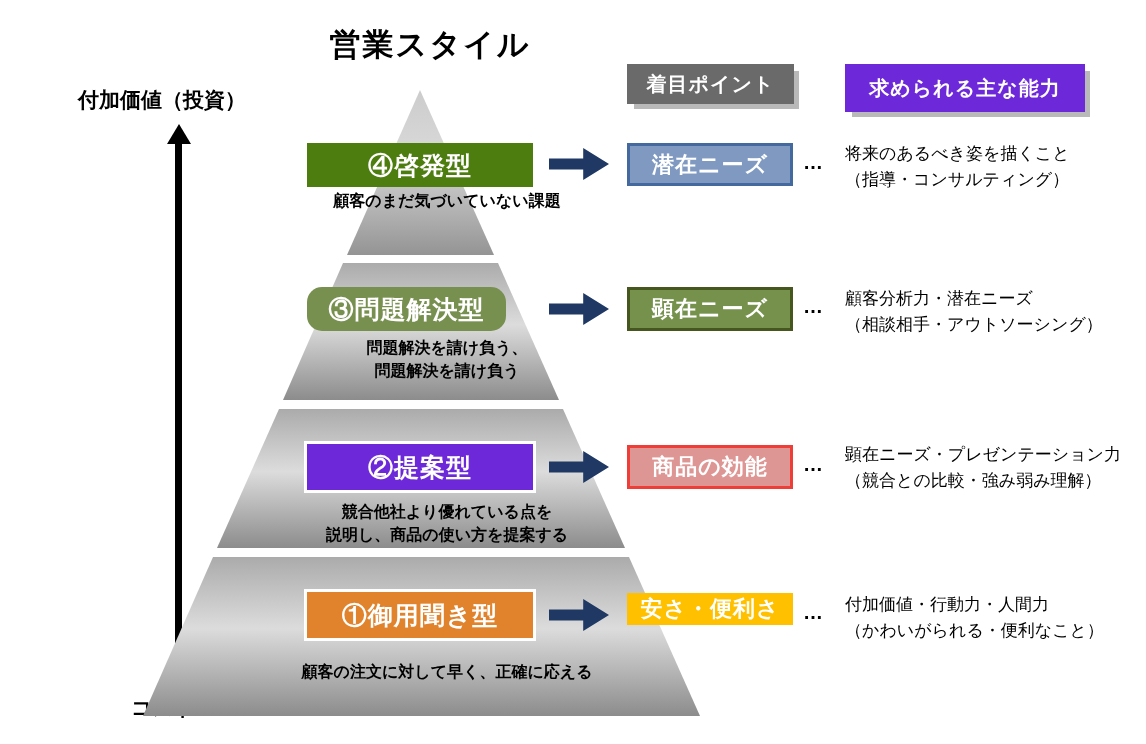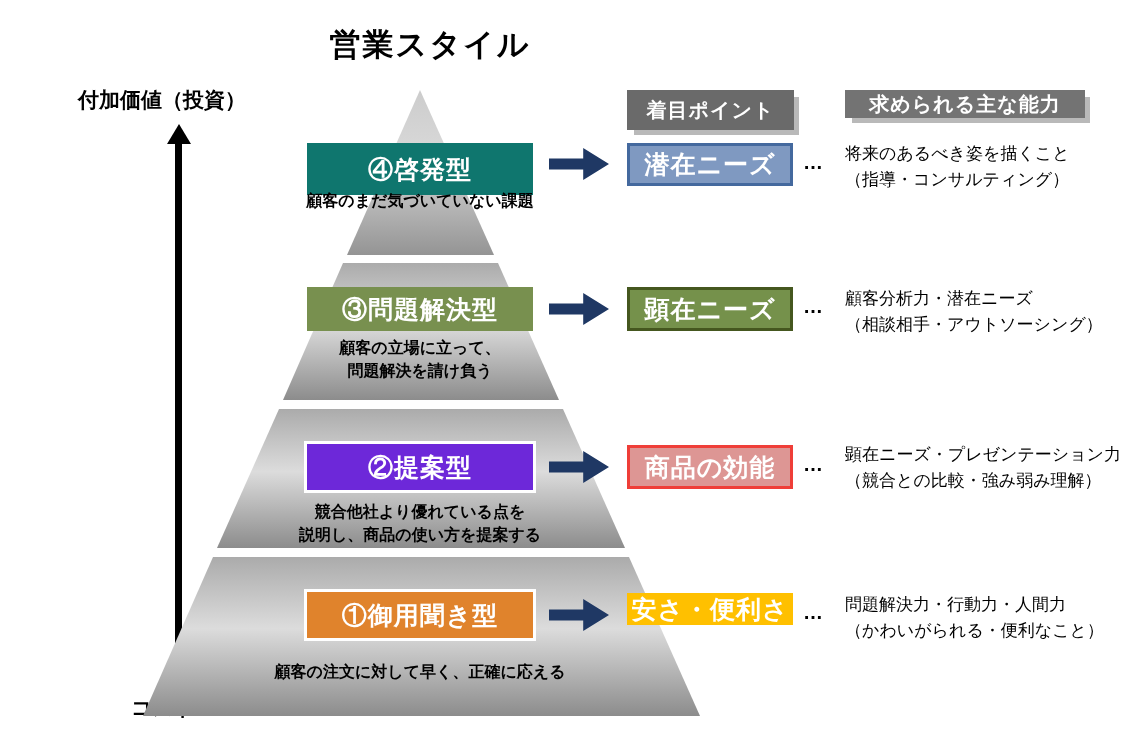--- a/index.html
+++ b/index.html
@@ -18,27 +18,27 @@
   .v-arrow .head-bottom{position:absolute;bottom:0;left:0;width:0;height:0;
     border-left:12px solid transparent;border-right:12px solid transparent;border-top:20px solid #000;}
   
   .pyr-seg{position:absolute;left:0;width:100%;
     background:linear-gradient(180deg,#ababab 0%,#dcdcdc 45%,#8c8c8c 100%);}
   .pyr-apex{background:linear-gradient(180deg,#cccccc 0%,#d9d9d9 40%,#949494 100%);}
   
   .band{display:flex;align-items:center;justify-content:center;
     color:#fff;font-size:25px;font-weight:bold;letter-spacing:1px;box-sizing:border-box;}
   .band.bordered{border:3px solid #ffffff;}
-  .desc{font-size:16px;font-weight:bold;text-align:center;line-height:1.45;}
+  .desc{font-size:16px;font-weight:bold;text-align:center;line-height:1.45;margin-left:27px;}
   
   .hdr{display:flex;align-items:center;justify-content:center;color:#fff;
-    font-size:20px;font-weight:bold;box-shadow:6px 6px 0 -1px #b9b9b9;letter-spacing:1px;margin-top:26px;}
+    font-size:20px;font-weight:bold;box-shadow:6px 6px 0 -1px #b9b9b9;letter-spacing:1px;}
   
   .focus{display:flex;align-items:center;justify-content:center;color:#fff;
-    font-size:25px;font-weight:bold;box-sizing:border-box;border:3px solid transparent;letter-spacing:1px;}
+    font-size:22px;font-weight:bold;box-sizing:border-box;border:3px solid transparent;letter-spacing:1px;}
   
   .r-arrow{clip-path:polygon(0% 33%,57% 33%,57% 0%,100% 50%,57% 100%,57% 67%,0% 67%);}
   .dots{font-size:20px;font-weight:bold;text-align:center;}
   .ability{font-size:17px;font-weight:normal;line-height:1.5;white-space:nowrap;}
 </style>
 </head>
 <body>
 
 <div id="stage">
 
@@ -53,37 +53,37 @@
   <div class="abs axis-label" style="left:131px;top:694px;">コスト</div>
 
   <div class="abs" style="left:143px;top:90px;width:557px;height:626px;">
     <div class="pyr-seg pyr-apex" style="top:0;height:165px;clip-path:polygon(277px 0px,351px 165px,204px 165px);"></div>
     <div class="pyr-seg" style="top:173px;height:137px;clip-path:polygon(200px 0px,355px 0px,416px 137px,140px 137px);"></div>
     <div class="pyr-seg" style="top:319px;height:139px;clip-path:polygon(136px 0px,420px 0px,482px 139px,74px 139px);"></div>
     <div class="pyr-seg" style="top:467px;height:159px;clip-path:polygon(70px 0px,486px 0px,557px 159px,0px 159px);"></div>
   </div>
 
   <div class="abs hdr" style="left: 627px; top: 64px; width: 167px; height: 40px; background-color: rgb(106, 106, 106);">着目ポイント</div>
-  <div class="abs hdr" style="left: 845px; top: 64px; width: 240px; height: 28px; background-color: #737373;">求められる主な能力</div>
+  <div class="abs hdr" style="left: 845px; top: 64px; width: 240px; height: 48px; background-color: #6d28d9;">求められる主な能力</div>
 
-  <div class="abs band" style="left: 307px; top: 143px; width: 226px; height: 52px; background-color: #0f766e;">④啓発型</div>
+  <div class="abs band" style="left: 307px; top: 143px; width: 226px; height: 44px; background-color: #4d7c0f;">④啓発型</div>
   <div class="abs desc" style="left:270px;top:189px;width:300px;">
     <div>顧客のまだ気づいていない課題</div>
   </div>
   <div class="abs r-arrow" style="left: 549px; top: 148px; width: 60px; height: 32px; background-color: rgb(31, 56, 100);"></div>
   <div class="abs focus" style="left: 627px; top: 143px; width: 166px; height: 43px; background-color: rgb(127, 153, 193); border-color: rgb(68, 105, 158);">潜在ニーズ</div>
   <div class="abs dots" style="left:800px;top:151px;width:26px;">…</div>
   <div class="abs ability" style="left:845px;top:141px;">
     <div>将来のあるべき姿を描くこと</div>
     <div>（指導・コンサルティング）</div>
   </div>
 
-  <div class="abs band" style="left: 307px; top: 287px; width: 226px; height: 44px; background-color: rgb(120, 144, 79);">③問題解決型</div>
+  <div class="abs band" style="left: 307px; top: 287px; width: 199px; height: 44px; background-color: rgb(120, 144, 79); border-radius: 15px;">③問題解決型</div>
   <div class="abs desc" style="left:270px;top:336px;width:300px;">
-    <div>顧客の立場に立って、</div>
+    <div>問題解決を請け負う、</div>
     <div>問題解決を請け負う</div>
   </div>
   <div class="abs r-arrow" style="left: 549px; top: 293px; width: 60px; height: 32px; background-color: rgb(31, 56, 100);"></div>
   <div class="abs focus" style="left: 627px; top: 287px; width: 166px; height: 44px; background-color: rgb(117, 145, 75); border-color: rgb(69, 87, 31);">顕在ニーズ</div>
   <div class="abs dots" style="left:800px;top:295px;width:26px;">…</div>
   <div class="abs ability" style="left:845px;top:286px;">
     <div>顧客分析力・潜在ニーズ</div>
     <div>（相談相手・アウトソーシング）</div>
   </div>
 
@@ -101,17 +101,17 @@
   </div>
 
   <div class="abs band bordered" style="left: 304px; top: 589px; width: 232px; height: 52px; background-color: rgb(224, 131, 44);">①御用聞き型</div>
   <div class="abs desc" style="left:250px;top:660px;width:340px;">
     <div>顧客の注文に対して早く、正確に応える</div>
   </div>
   <div class="abs r-arrow" style="left: 549px; top: 599px; width: 60px; height: 32px; background-color: rgb(31, 56, 100);"></div>
   <div class="abs focus" style="left: 627px; top: 593px; width: 166px; height: 32px; background-color: rgb(255, 192, 0); border-color: rgb(255, 192, 0);">安さ・便利さ</div>
   <div class="abs dots" style="left:800px;top:601px;width:26px;">…</div>
   <div class="abs ability" style="left:845px;top:592px;">
-    <div>問題解決力・行動力・人間力</div>
+    <div>付加価値・行動力・人間力</div>
     <div>（かわいがられる・便利なこと）</div>
   </div>
 
 </div>
 
 </body></html>

